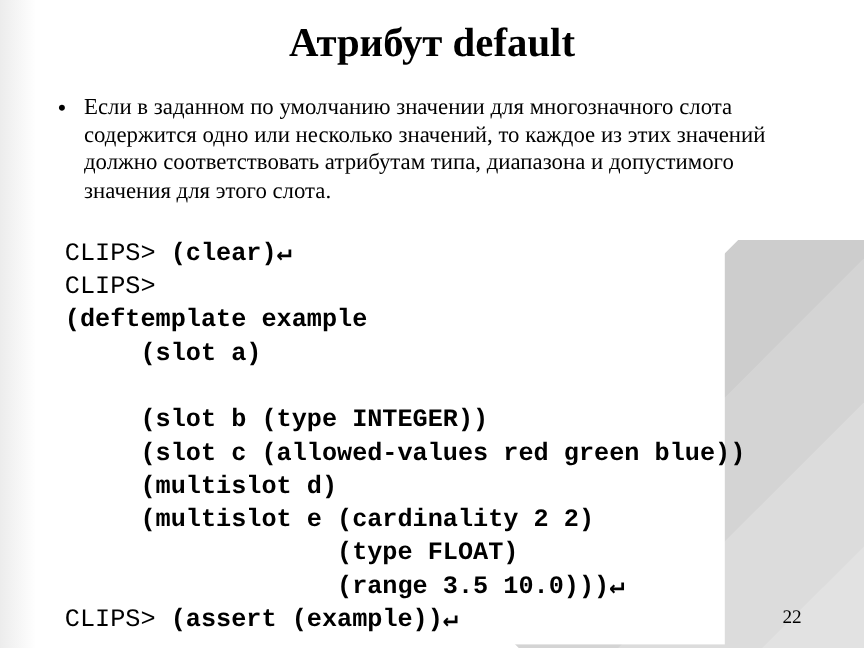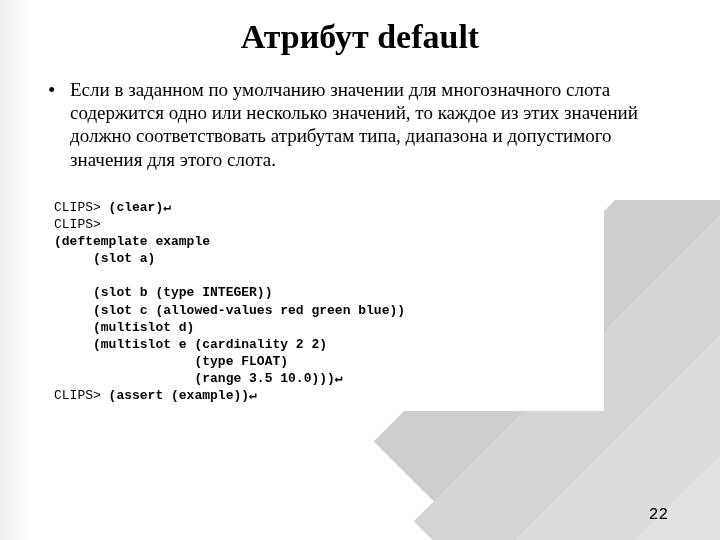--- a/index.html
+++ b/index.html
@@ -92,40 +92,40 @@
 
   .code-block {
     position: relative;
     z-index: 2;
     margin: 22px 0 0 44px;
     background: #ffffff;
     width: 560px;
     padding: 6px 10px 6px 10px;
     box-sizing: border-box;
     font-family: "Courier New", Courier, monospace;
-    font-size: 13px;
+    font-size: 21px;
     line-height: 1.32;
     white-space: pre;
     color: #000;
     border: none;
     font-weight: bold;
   }
   .code-block .prompt {
     font-weight: normal;
   }
   .code-block .cmd {
     font-weight: bold;
   }
 
   .pagenum {
     position: absolute;
     right: 52px;
     bottom: 16px;
     font-size: 16px;
-    font-family: Liberation Mono, monospace;
+    font-family: Liberation Serif, serif;
     color: #000;
     z-index: 3;
   }
 </style>
 </head>
 <body>
 
 <div class="slide">
 
   <div class="leftband"></div>

